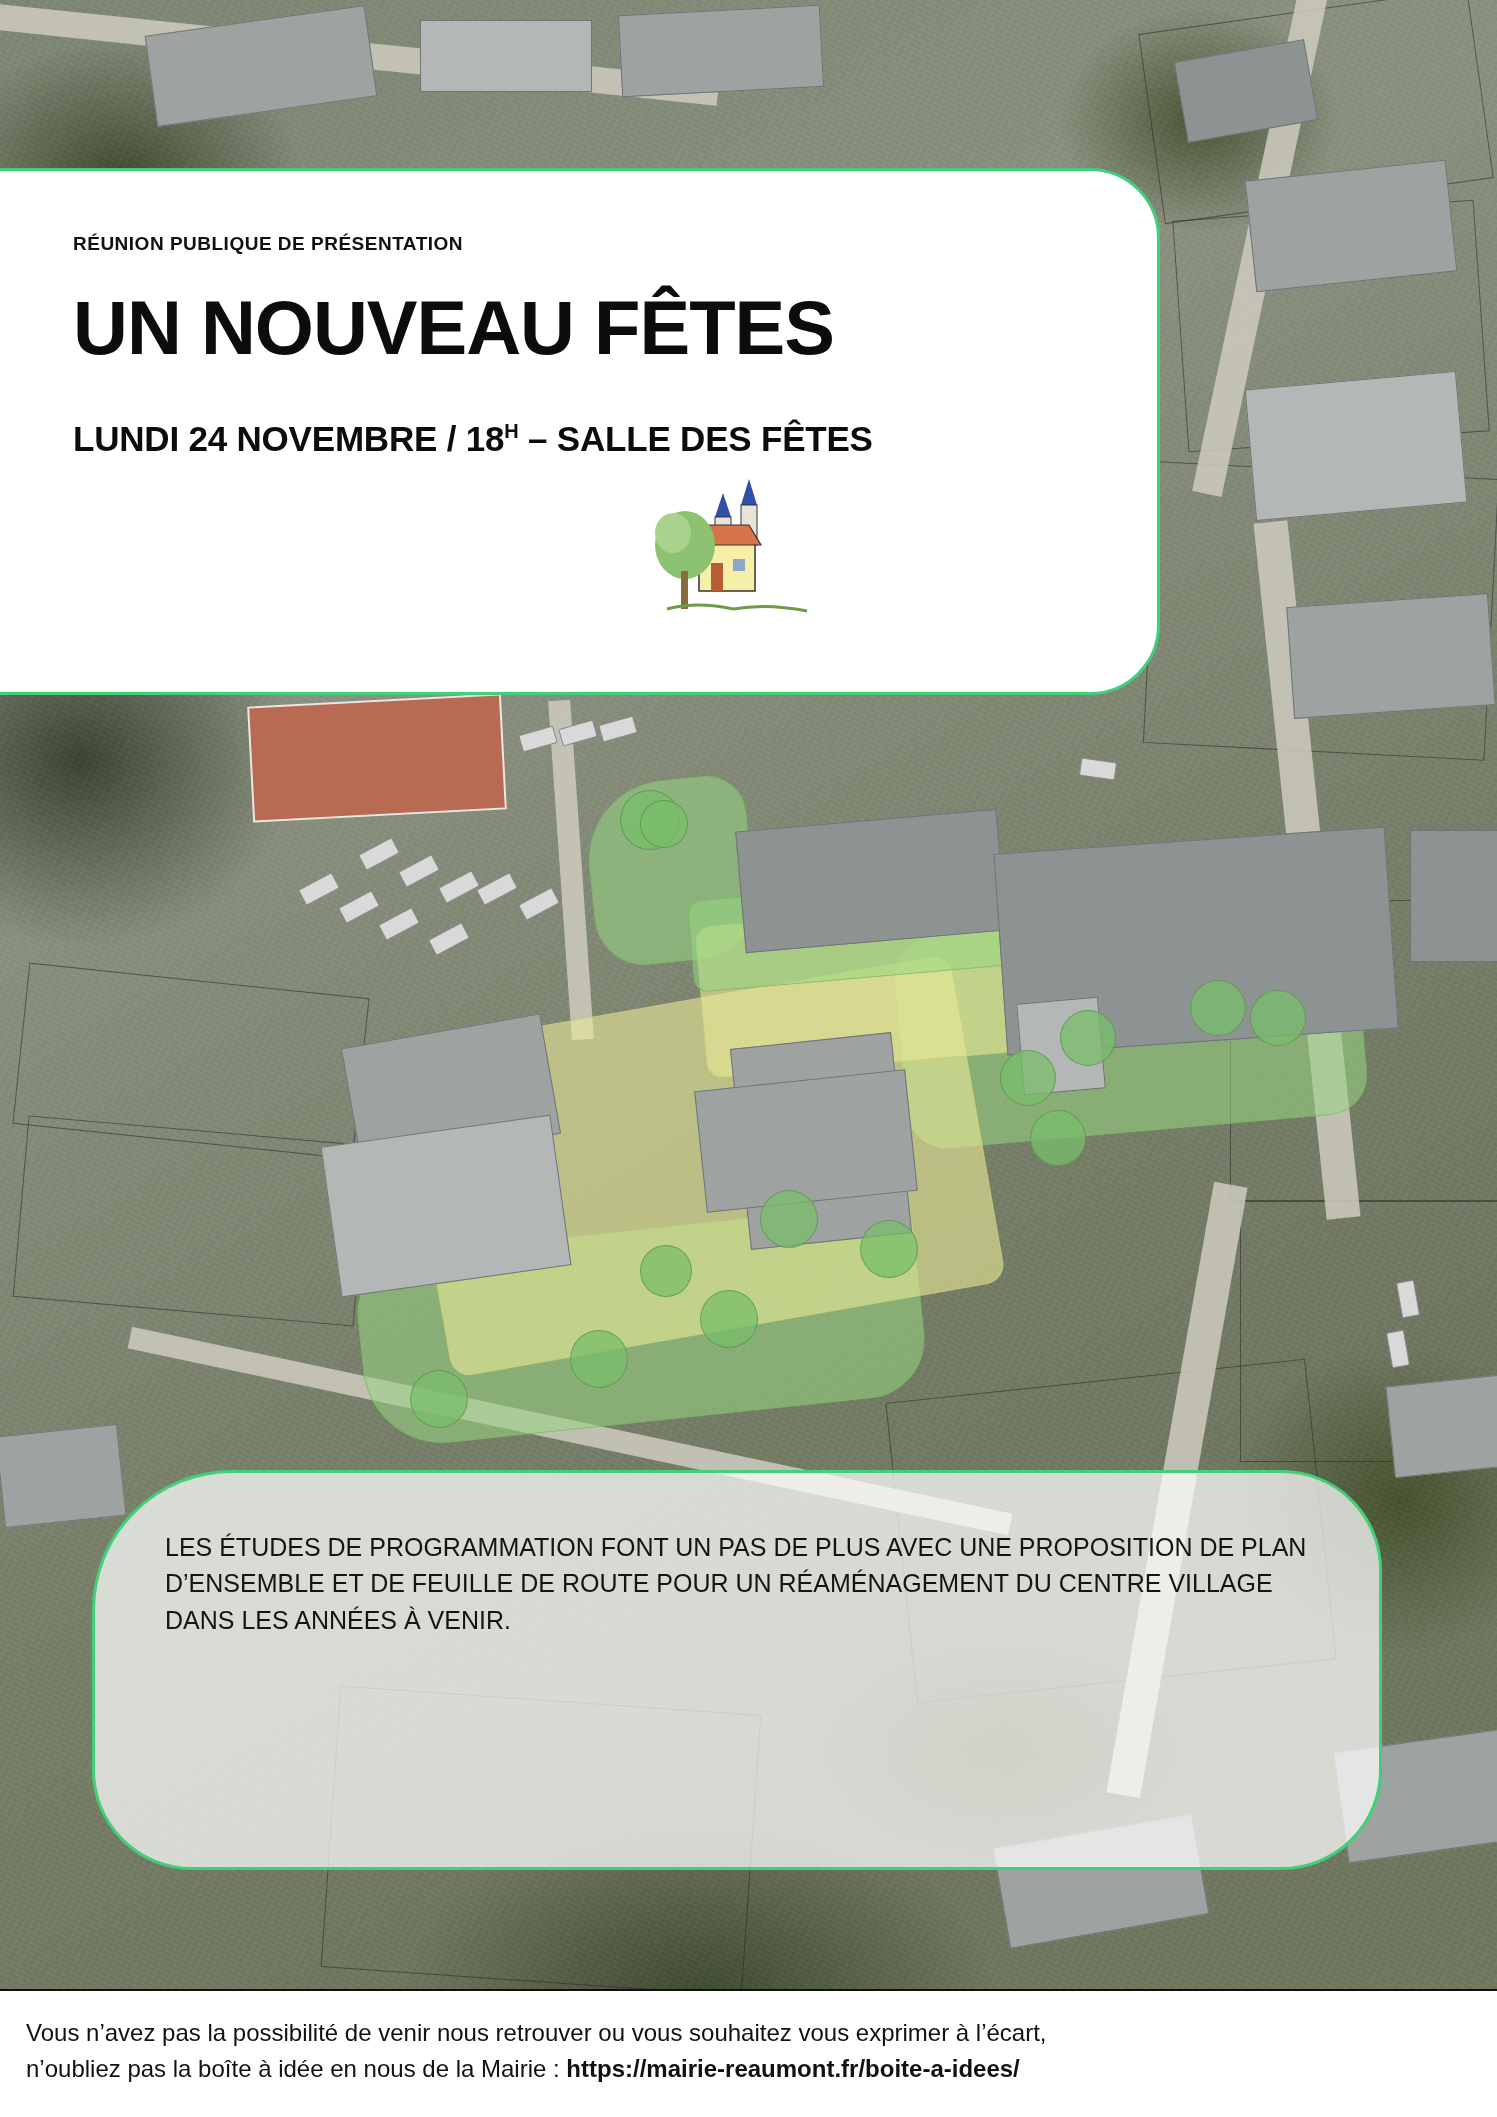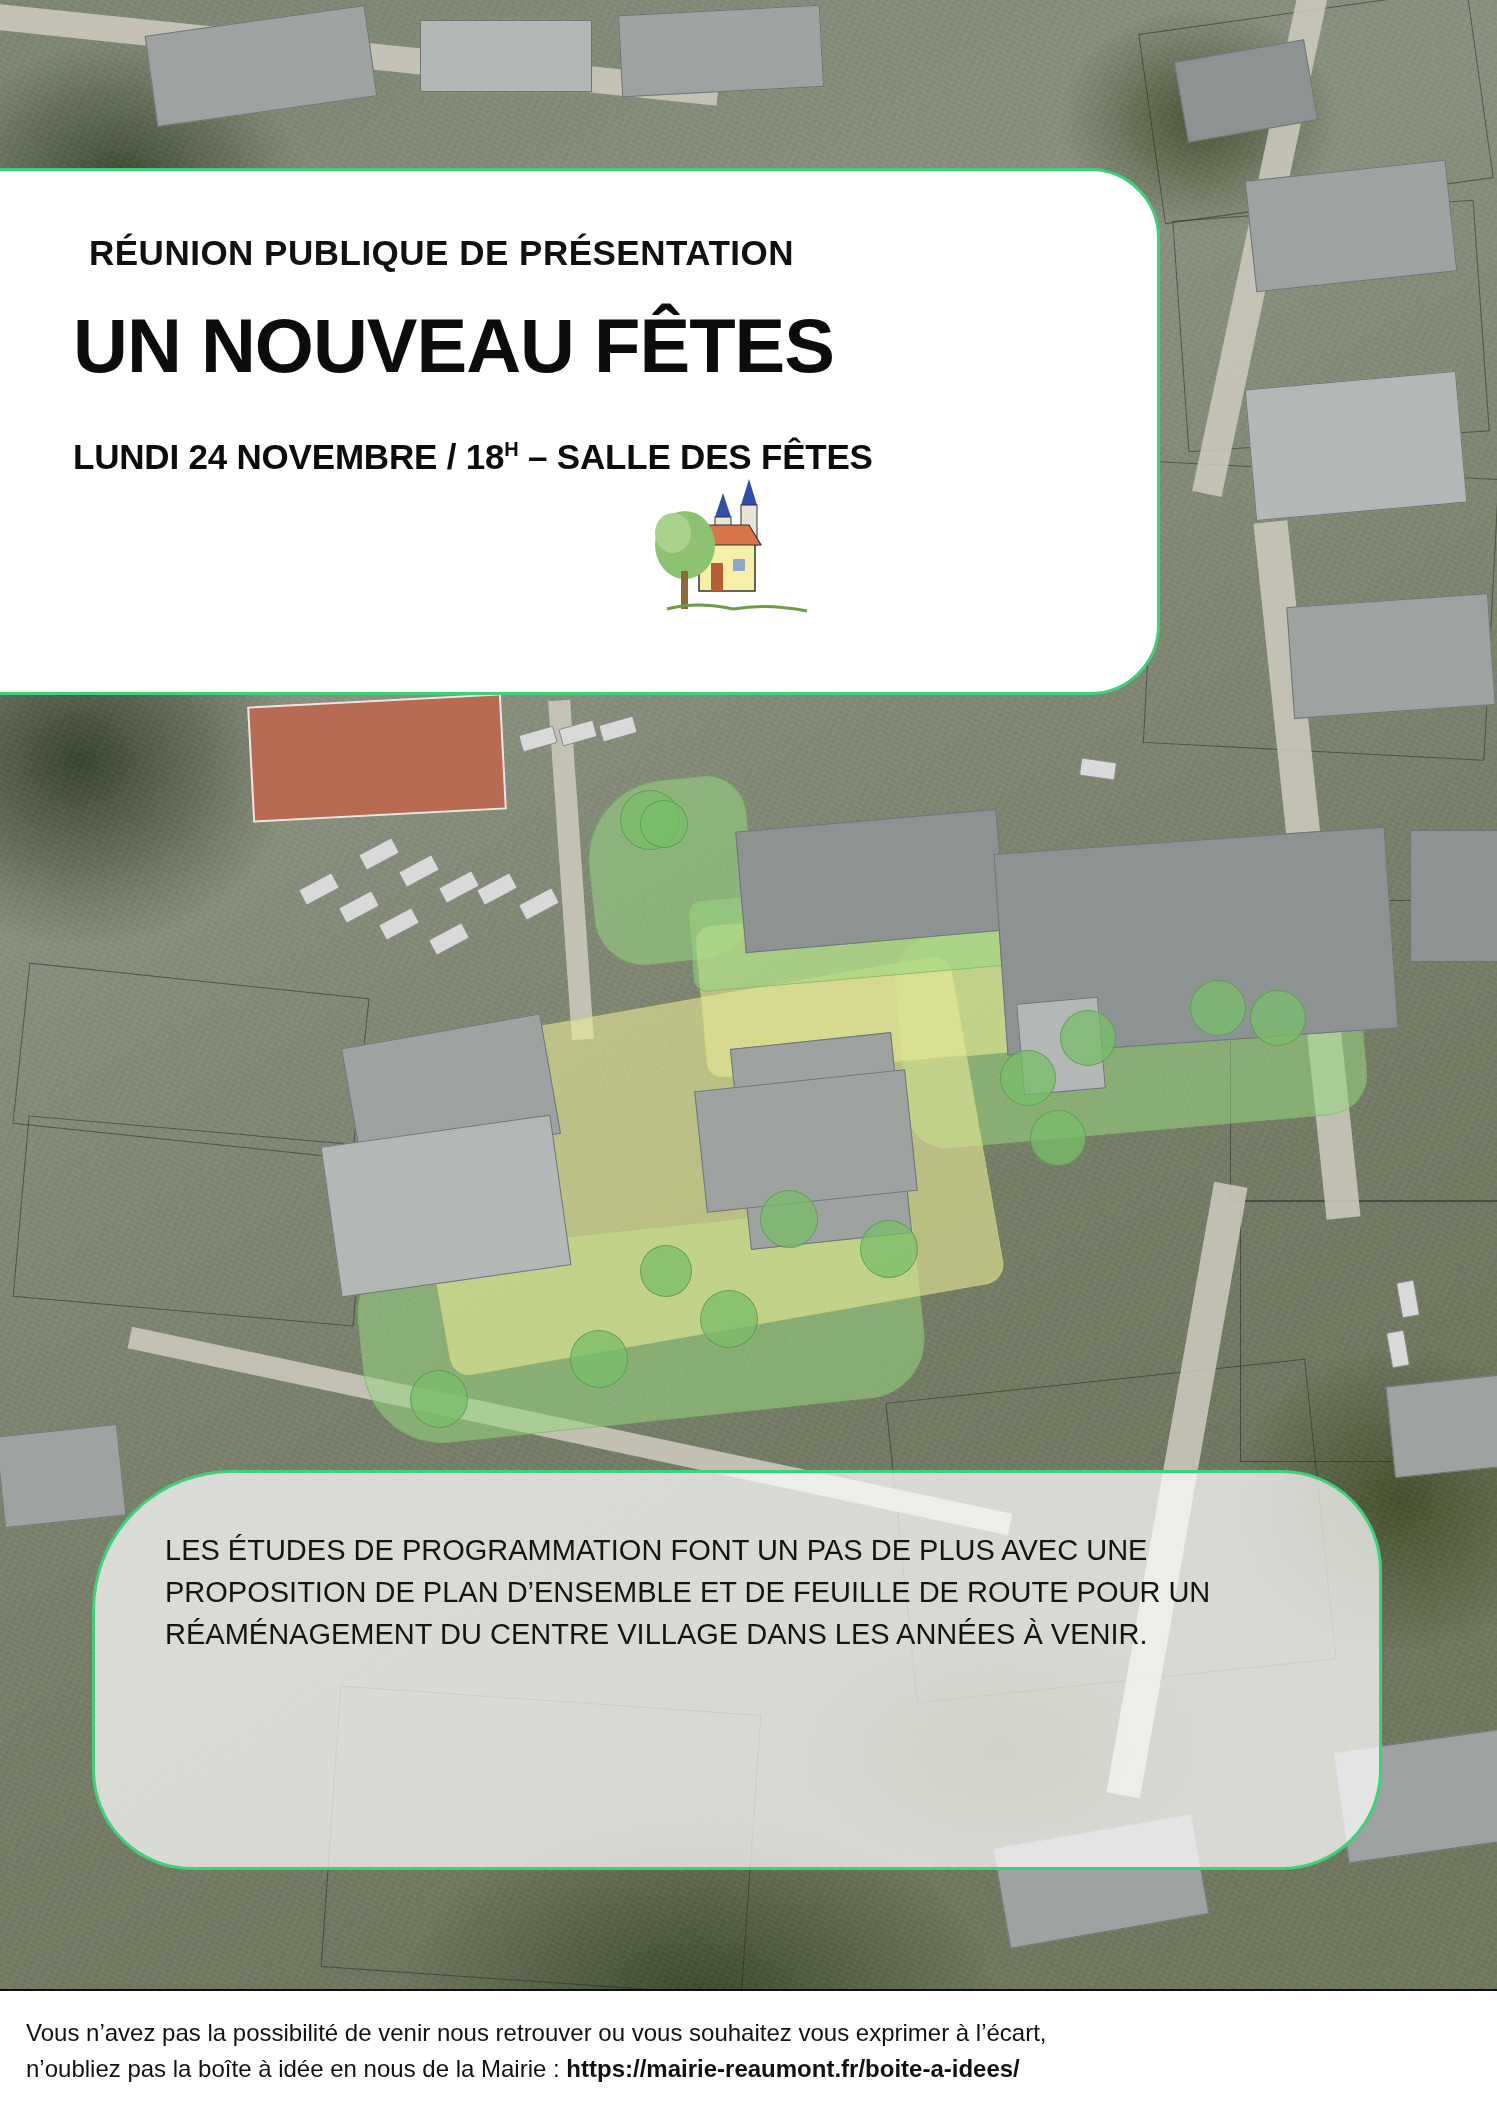--- a/index.html
+++ b/index.html
@@ -96,25 +96,25 @@
     border-radius: 0 70px 70px 0;
     box-sizing: border-box;
   }
   .card-top-inner {
     position: absolute;
     left: 110px;
     top: 62px;
     right: 40px;
   }
   .kicker {
-    font-size: 35px;
+    font-size: 19px;
     font-weight: bold;
     letter-spacing: .5px;
     color: #111;
-    margin: 0 0 34px 16px;
+    margin: 0 0 34px 0;
   }
   .headline {
     font-size: 76px;
     line-height: 1.02;
     font-weight: bold;
     color: #0c0c0c;
     margin: 0;
     letter-spacing: -1px;
   }
   .headline .l2 { display: block; margin-top: 12px; }
@@ -143,21 +143,21 @@
     top: 1470px;
     width: 1290px;
     height: 400px;
     background: rgba(255,255,255,.72);
     border: 3px solid #3fd07a;
     border-radius: 140px 100px 100px 100px;
     box-sizing: border-box;
     padding: 56px 70px;
   }
   .body-text {
-    font-size: 29px;
+    font-size: 25px;
     line-height: 1.45;
     color: #141414;
     margin: 0;
     text-align: left;
   }
   .body-text.center {
     text-align: center;
     font-weight: bold;
     margin-top: 34px;
     letter-spacing: .1px;

